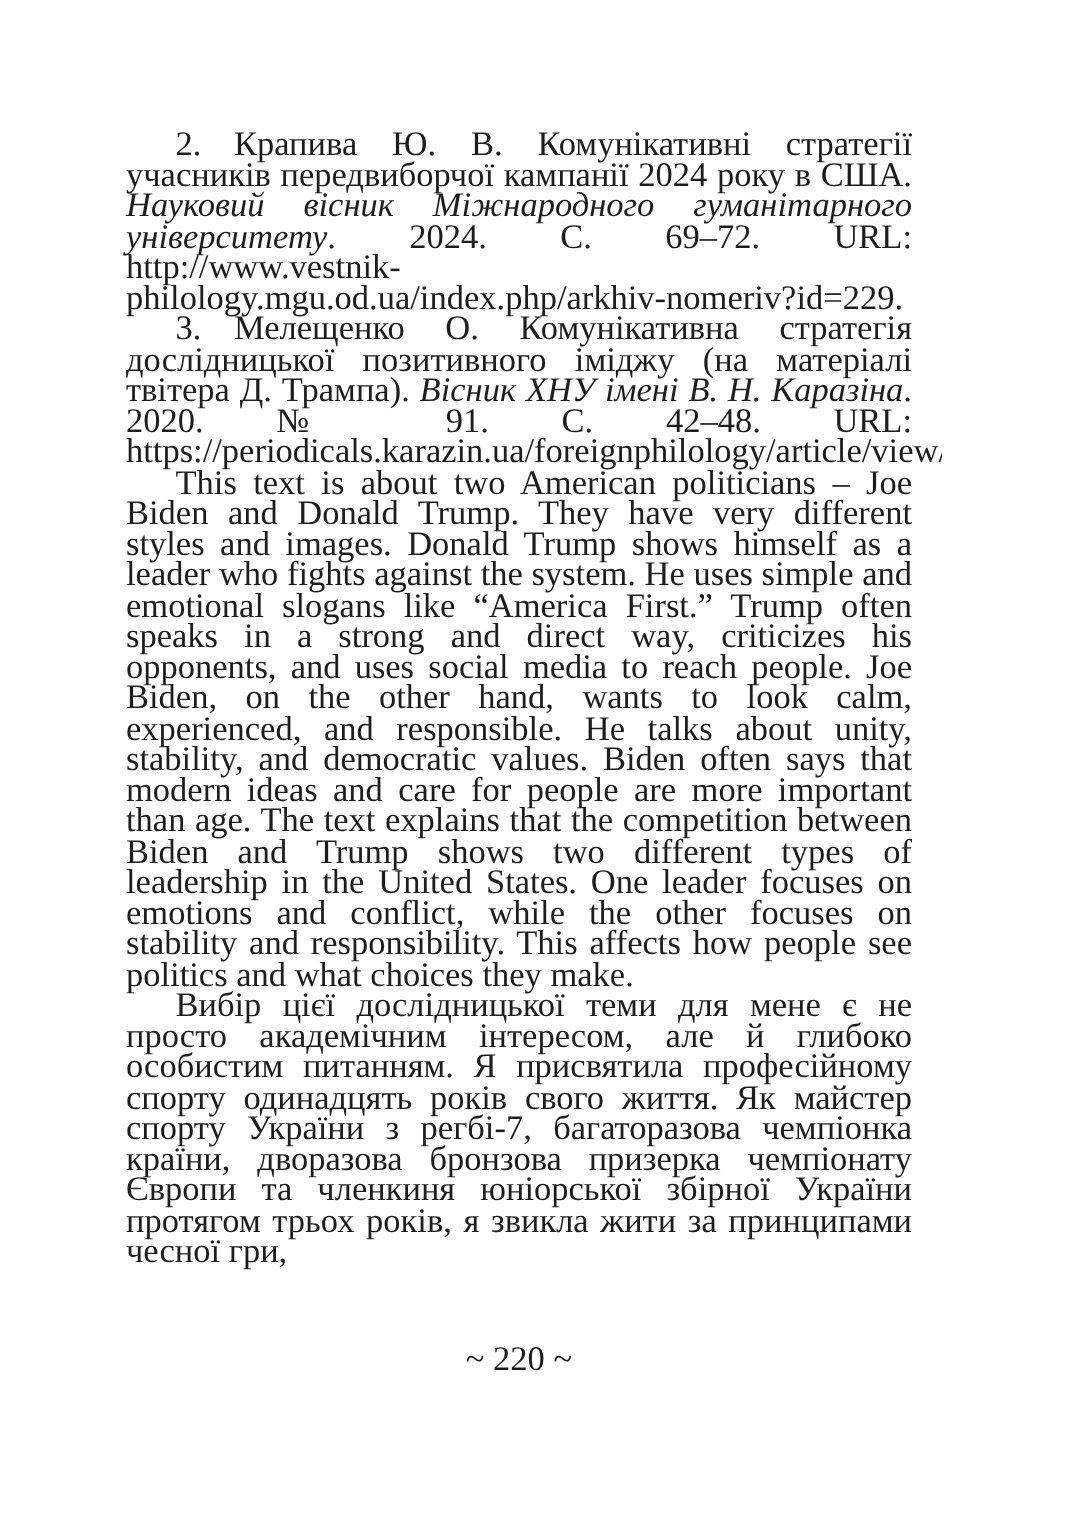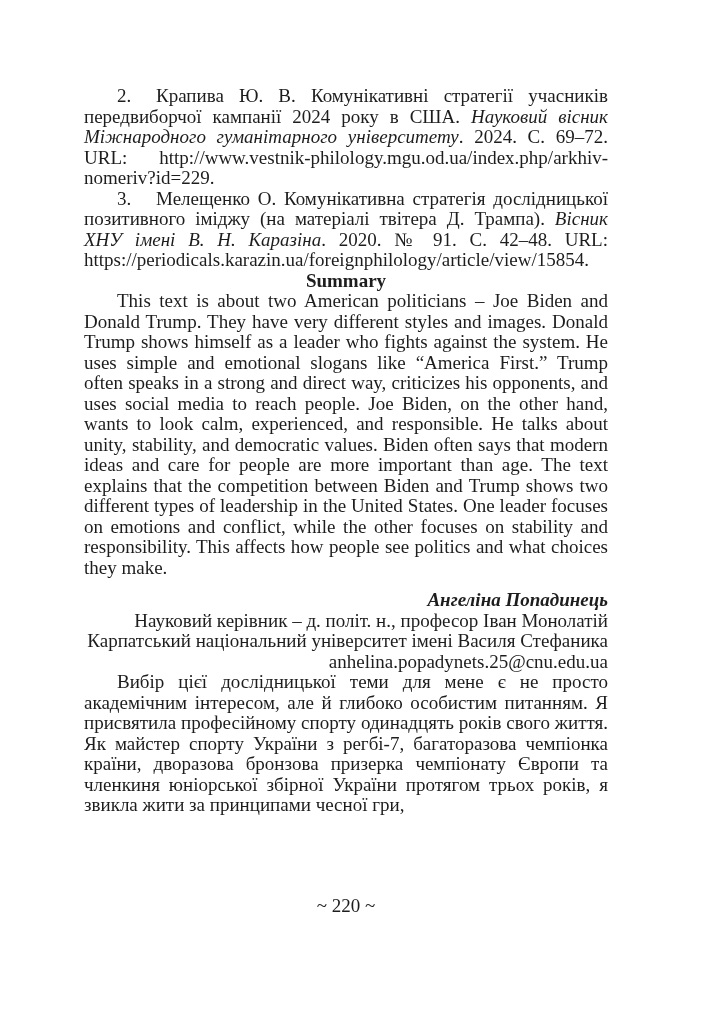--- a/index.html
+++ b/index.html
@@ -7,21 +7,21 @@
     --page-bg:#ffffff;
   }
   html,body{margin:0;padding:0;background:var(--page-bg);}
   .page{
     position:relative;
     width:628px;
     height:1024px;
     background:var(--page-bg);
     color:var(--text-color);
     font-family:"Liberation Serif","DejaVu Serif",serif;
-    font-size:19px;
+    font-size:23px;
     line-height:20.5px;
     overflow:hidden;
   }
   .content{
     position:absolute;
     left:84px;
     top:86px;
     width:524px;
   }
   .content p{
@@ -73,30 +73,23 @@
 </head>
 <body>
 
 <div class="page">
   <div class="content">
 
     <p><span class="ref-num">2.</span><span><span>Крапива Ю. В. Комунікативні стратегії учасників передвиборчої кампанії 2024 року в США. </span><span class="it">Науковий вісник Міжнародного гуманітарного університету</span><span>. 2024. С. 69–72. URL: http://www.vestnik-philology.mgu.od.ua/index.php/arkhiv-nomeriv?id=229.</span></span></p>
 
     <p><span class="ref-num">3.</span><span><span>Мелещенко О. Комунікативна стратегія дослідницької позитивного іміджу (на матеріалі твітера Д. Трампа). </span><span class="it">Вісник ХНУ імені В. Н. Каразіна</span><span>. 2020. № 91. С. 42–48. URL: https://periodicals.karazin.ua/foreignphilology/article/view/15854.</span></span></p>
 
-    <p class="summary-heading">Summary</p>
 
     <p>This text is about two American politicians – Joe Biden and Donald Trump. They have very different styles and images. Donald Trump shows himself as a leader who fights against the system. He uses simple and emotional slogans like “America First.” Trump often speaks in a strong and direct way, criticizes his opponents, and uses social media to reach people. Joe Biden, on the other hand, wants to look calm, experienced, and responsible. He talks about unity, stability, and democratic values. Biden often says that modern ideas and care for people are more important than age. The text explains that the competition between Biden and Trump shows two different types of leadership in the United States. One leader focuses on emotions and conflict, while the other focuses on stability and responsibility. This affects how people see politics and what choices they make.</p>
 
-    <div class="signature">
-      <div class="sig-author">Ангеліна Попадинець</div>
-      <div>Науковий керівник – д. політ. н., професор Іван Монолатій</div>
-      <div>Карпатський національний університет імені Василя Стефаника</div>
-      <div>anhelina.popadynets.25@cnu.edu.ua</div>
-    </div>
 
 
     <p class="article-para">Вибір цієї дослідницької теми для мене є не просто академічним інтересом, але й глибоко особистим питанням. Я присвятила професійному спорту одинадцять років свого життя. Як майстер спорту України з регбі-7, багаторазова чемпіонка країни, дворазова бронзова призерка чемпіонату Європи та членкиня юніорської збірної України протягом трьох років, я звикла жити за принципами чесної гри,</p>
 
   </div>
 
   <div class="page-number">~ 220 ~</div>
 </div>
 
 </body></html>

